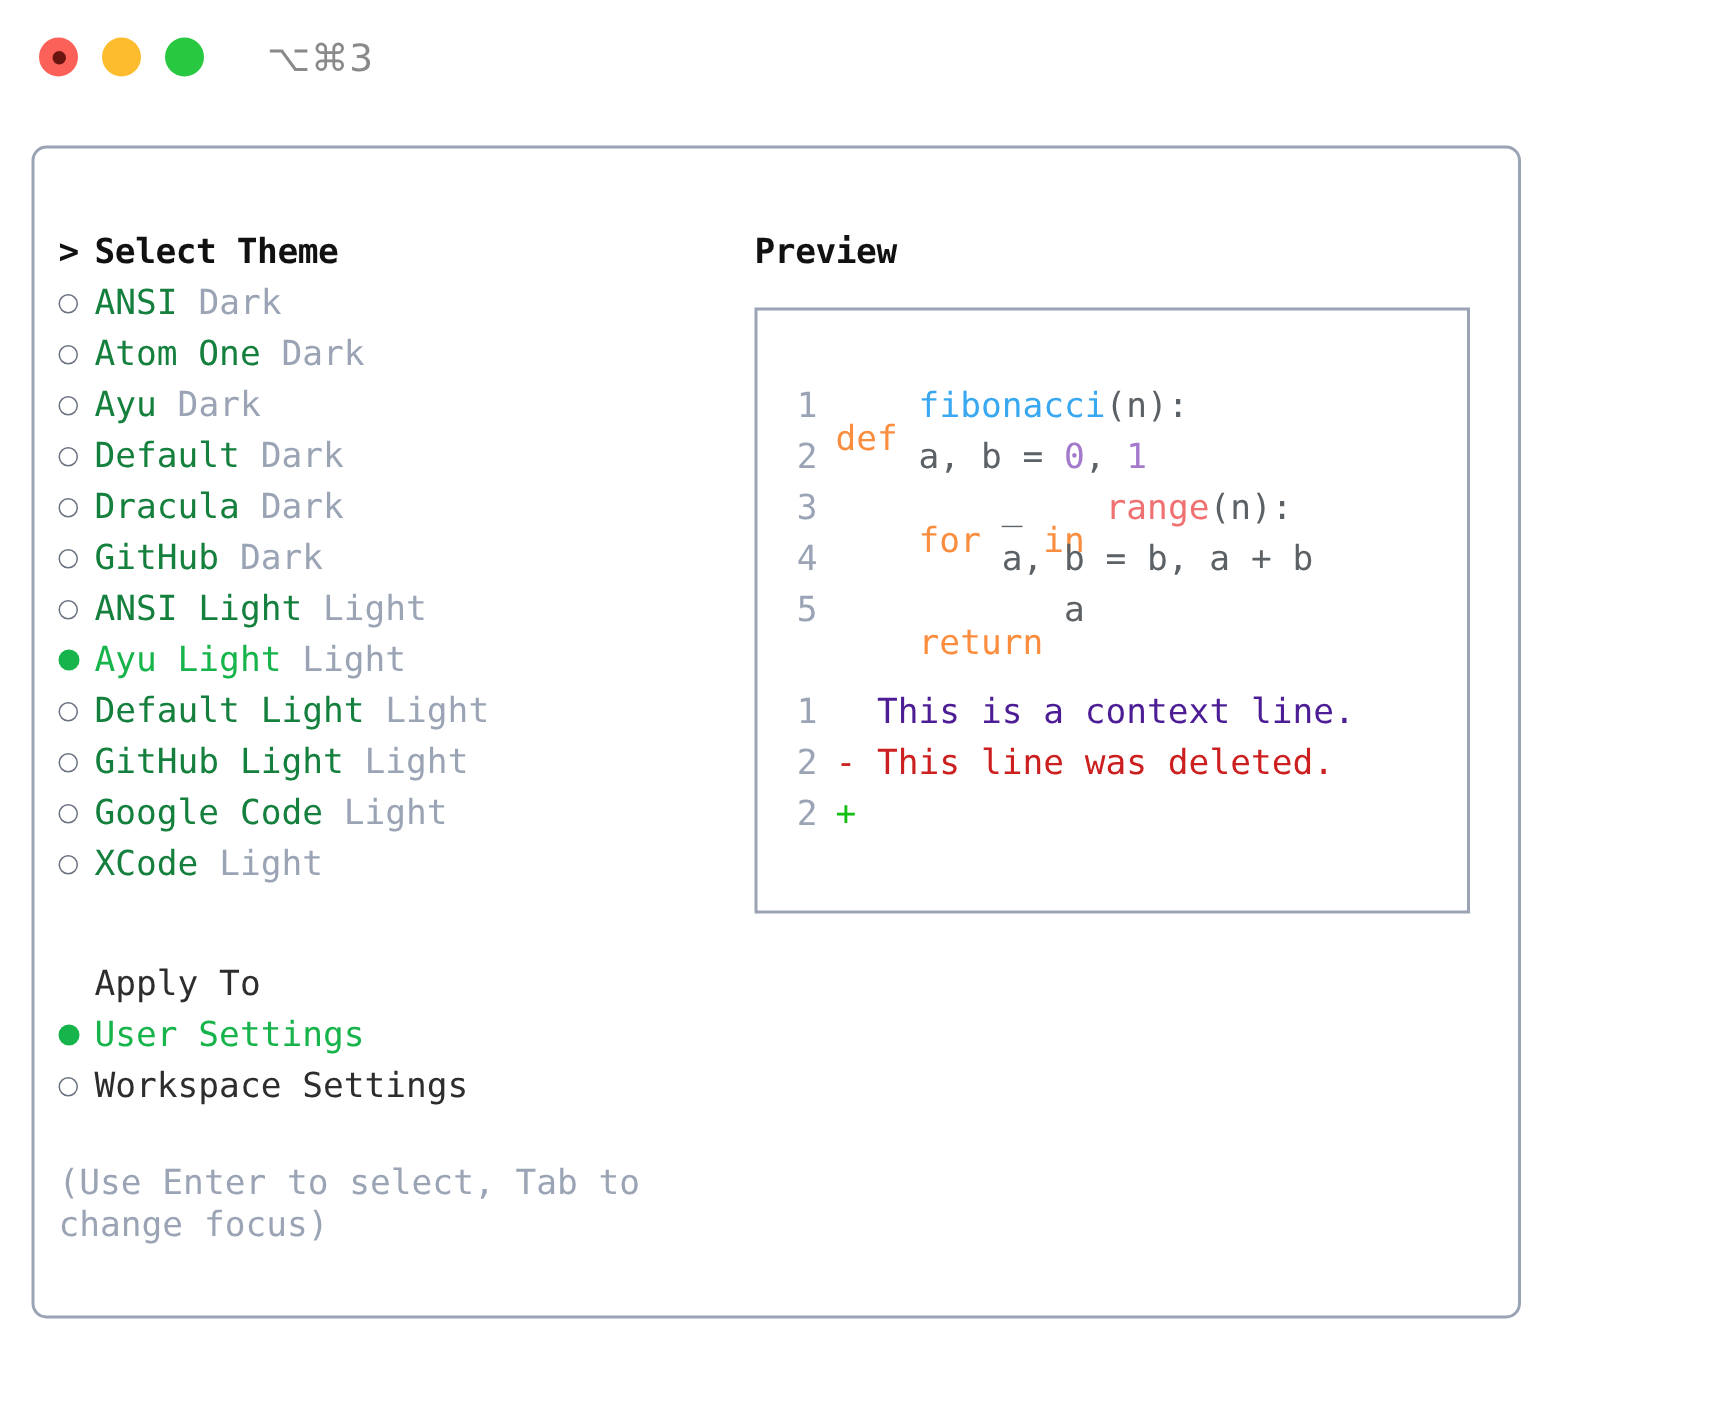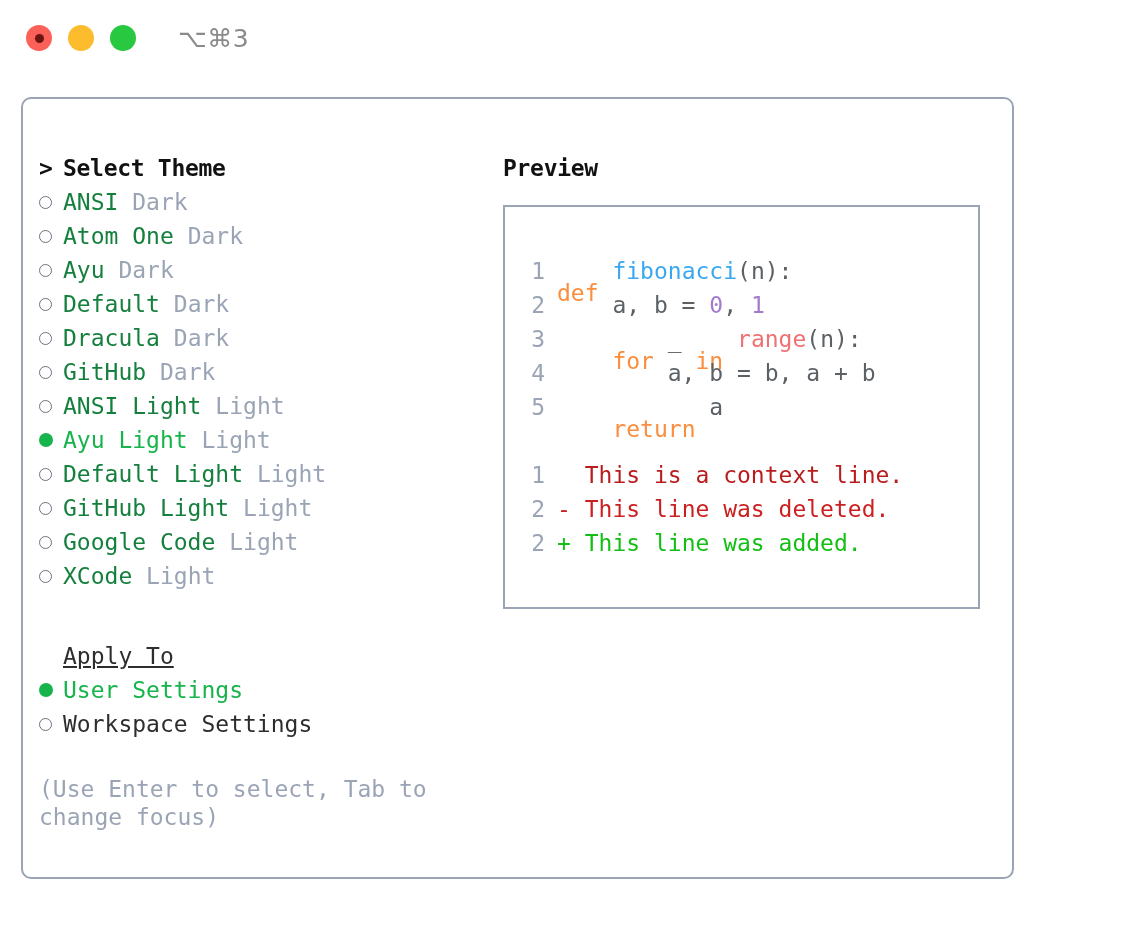--- a/index.html
+++ b/index.html
@@ -146,21 +146,20 @@
   .section-gap { height: 46px; }
 
   .apply-header {
     height: 34px;
     display: flex;
     align-items: center;
     font-size: 23px;
     color: #2d2d2d;
     padding-left: 24px;
     white-space: pre;
-    text-decoration: underline;
   }
   .apply-label { color: #2d2d2d; }
   .apply-label.selected { color: #16b44a; }
 
   .hint {
     margin-top: 34px;
     font-size: 23px;
     color: #9aa4b5;
     line-height: 28px;
     width: 420px;
@@ -214,21 +213,21 @@
   }
   .blank-line { height: 34px; }
 
   .tok-kw      { color: #fa8d3e; margin-top: 44px; }
   .tok-fn      { color: #3aa8f0; }
   .tok-num     { color: #a37acc; }
   .tok-builtin { color: #f07171; }
   .tok-plain   { color: #5c6166; }
   .tok-punct   { color: #5c6166; }
 
-  .diff-ctx { color: #b91c1c; }
+  .diff-ctx { color: #4c1d95; }
   .diff-del { color: #cc1f1f; }
   .diff-add { color: #14bf14; }
 </style>
 </head>
 <body>
 
 <div class="app-window">
 
   <div class="titlebar">
     <div class="traffic-lights">
@@ -286,21 +285,21 @@
                 <div class="code-line"><span class="ln">1</span><span class="tok-kw">def</span><span class="tok-plain"> </span><span class="tok-fn">fibonacci</span><span class="tok-punct">(n):</span></div>
                 <div class="code-line"><span class="ln">2</span><span class="tok-plain">    a, b = </span><span class="tok-num">0</span><span class="tok-plain">, </span><span class="tok-num">1</span></div>
                 <div class="code-line"><span class="ln">3</span><span class="tok-plain">    </span><span class="tok-kw">for</span><span class="tok-plain"> _ </span><span class="tok-kw">in</span><span class="tok-plain"> </span><span class="tok-builtin">range</span><span class="tok-punct">(n):</span></div>
                 <div class="code-line"><span class="ln">4</span><span class="tok-plain">        a, b = b, a + b</span></div>
                 <div class="code-line"><span class="ln">5</span><span class="tok-plain">    </span><span class="tok-kw">return</span><span class="tok-plain"> a</span></div>
               </div>
             <div class="blank-line"></div>
             <div id="diff-block">
                 <div class="code-line"><span class="ln">1</span><span class="diff-ctx"> </span><span class="diff-ctx"> This is a context line.</span></div>
                 <div class="code-line"><span class="ln">2</span><span class="diff-del">-</span><span class="diff-del"> This line was deleted.</span></div>
-                <div class="code-line"><span class="ln">2</span><span class="diff-add">+</span><span class="diff-add"> This line was added.</span></div>
+                <div class="code-line"><span class="ln">2</span><span class="diff-add">+</span></div>
               </div>
           </div>
         </div>
       </div>
 
     </div>
   </div>
 </div>
 
 </body></html>

